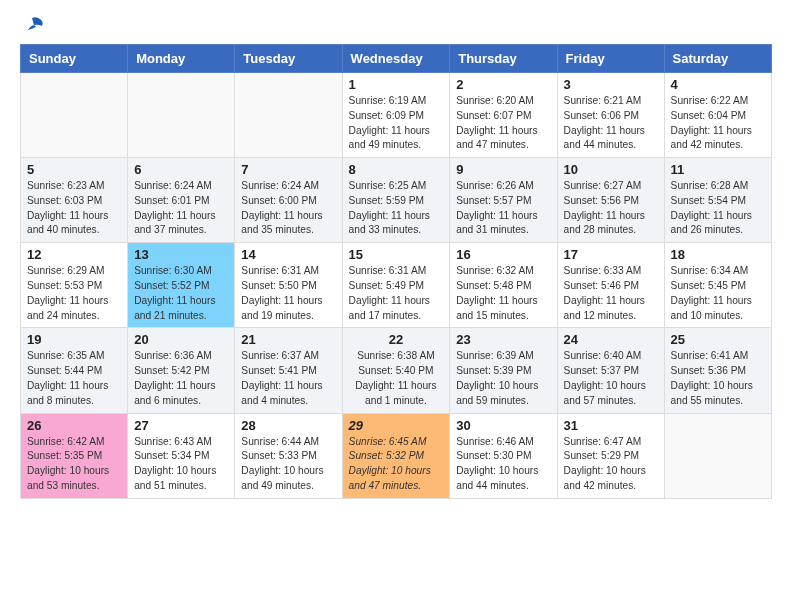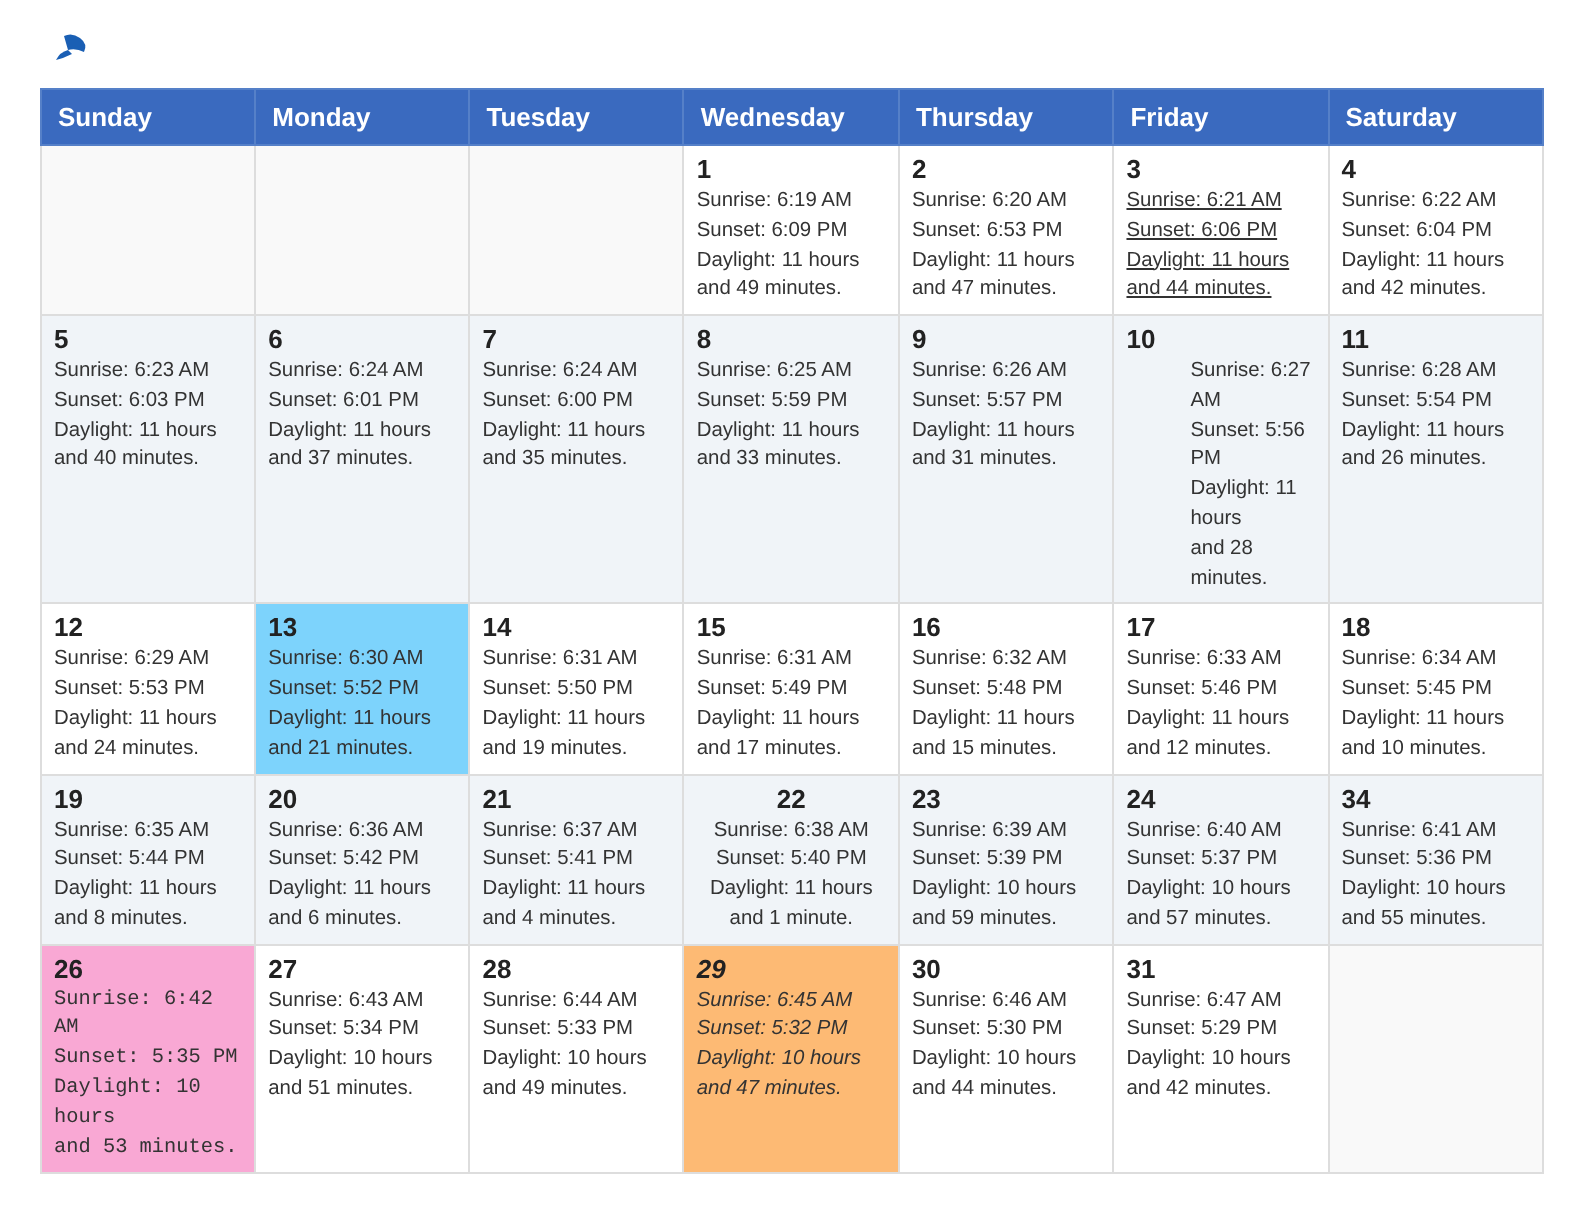--- a/index.html
+++ b/index.html
@@ -139,27 +139,27 @@
         <td style="background: rgb(255, 255, 255);">
           <span class="day-num">1</span>
           <div class="day-info" style="white-space: pre-line;">Sunrise: 6:19 AM
 Sunset: 6:09 PM
 Daylight: 11 hours
 and 49 minutes.</div>
         </td>
         <td style="background: rgb(255, 255, 255);">
           <span class="day-num">2</span>
           <div class="day-info" style="white-space: pre-line;">Sunrise: 6:20 AM
-Sunset: 6:53 PM
+Sunset: 6:07 PM
 Daylight: 11 hours
 and 47 minutes.</div>
         </td>
         <td style="background: rgb(255, 255, 255);">
           <span class="day-num">3</span>
-          <div class="day-info" style="white-space: pre-line; text-decoration: underline;">Sunrise: 6:21 AM
+          <div class="day-info" style="white-space: pre-line;">Sunrise: 6:21 AM
 Sunset: 6:06 PM
 Daylight: 11 hours
 and 44 minutes.</div>
         </td>
         <td style="background: rgb(255, 255, 255);">
           <span class="day-num">4</span>
           <div class="day-info" style="white-space: pre-line;">Sunrise: 6:22 AM
 Sunset: 6:04 PM
 Daylight: 11 hours
 and 42 minutes.</div>
@@ -196,21 +196,21 @@
         </td>
         <td style="background: rgb(240, 244, 248);">
           <span class="day-num">9</span>
           <div class="day-info" style="white-space: pre-line;">Sunrise: 6:26 AM
 Sunset: 5:57 PM
 Daylight: 11 hours
 and 31 minutes.</div>
         </td>
         <td style="background: rgb(240, 244, 248);">
           <span class="day-num">10</span>
-          <div class="day-info" style="white-space: pre-line; margin-left: 32px;">Sunrise: 6:27 AM
+          <div class="day-info" style="white-space: pre-line;">Sunrise: 6:27 AM
 Sunset: 5:56 PM
 Daylight: 11 hours
 and 28 minutes.</div>
         </td>
         <td style="background: rgb(240, 244, 248);">
           <span class="day-num">11</span>
           <div class="day-info" style="white-space: pre-line;">Sunrise: 6:28 AM
 Sunset: 5:54 PM
 Daylight: 11 hours
 and 26 minutes.</div>
@@ -304,31 +304,31 @@
 and 59 minutes.</div>
         </td>
         <td style="background: rgb(240, 244, 248);">
           <span class="day-num">24</span>
           <div class="day-info" style="white-space: pre-line;">Sunrise: 6:40 AM
 Sunset: 5:37 PM
 Daylight: 10 hours
 and 57 minutes.</div>
         </td>
         <td style="background: rgb(240, 244, 248);">
-          <span class="day-num">34</span>
+          <span class="day-num">25</span>
           <div class="day-info" style="white-space: pre-line;">Sunrise: 6:41 AM
 Sunset: 5:36 PM
 Daylight: 10 hours
 and 55 minutes.</div>
         </td>
       </tr>
       <tr class="row-odd">
         <td style="background: #f9a8d4;">
           <span class="day-num">26</span>
-          <div class="day-info" style="white-space: pre-line; font-family: Liberation Mono, monospace;">Sunrise: 6:42 AM
+          <div class="day-info" style="white-space: pre-line;">Sunrise: 6:42 AM
 Sunset: 5:35 PM
 Daylight: 10 hours
 and 53 minutes.</div>
         </td>
         <td style="background: rgb(255, 255, 255);">
           <span class="day-num">27</span>
           <div class="day-info" style="white-space: pre-line;">Sunrise: 6:43 AM
 Sunset: 5:34 PM
 Daylight: 10 hours
 and 51 minutes.</div>

